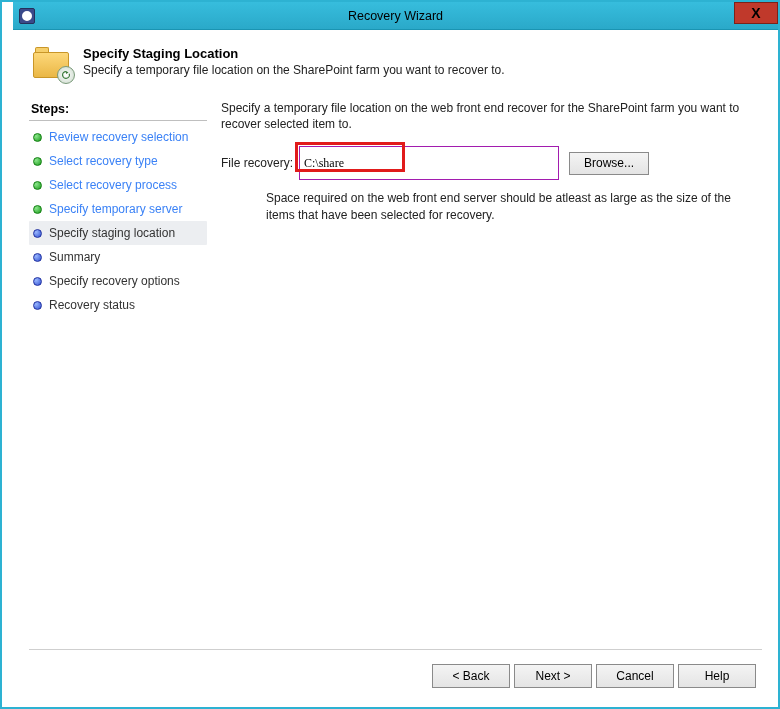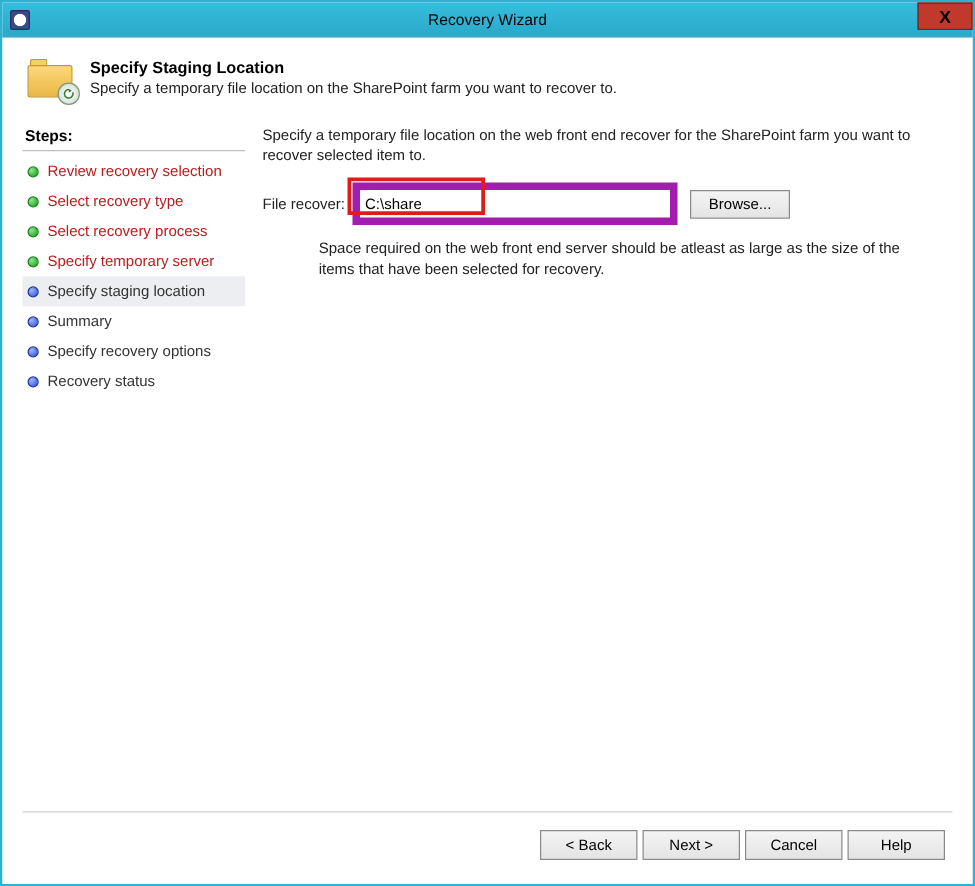--- a/index.html
+++ b/index.html
@@ -11,20 +11,21 @@
     color: #000;
     background: #fff;
     overflow: hidden;
   }
   .window {
     width: 780px; height: 709px;
     border: 2px solid #2db2d2;
     background: #fff;
     display: flex;
     flex-direction: column;
+    padding-left: 11px;
   }
   .titlebar {
     height: 28px;
     background: linear-gradient(#37bddd, #2aa9c9);
     display: flex;
     align-items: center;
     position: relative;
     color: #000;
     border-bottom: 1px solid #1a94b2;
   }
@@ -142,21 +143,21 @@
   }
   .sidebar li {
     display: flex;
     align-items: center;
     padding: 5px 4px;
     font-size: 12px;
     color: #1a4fc4;
     cursor: pointer;
     border-radius: 1px;
   }
-  .sidebar li.done { color: #b91c1c; }
+  .sidebar li.done { color: #3b82f6; }
   .sidebar li.pending { color: #333; }
   .sidebar li.current {
     background: #eceef1;
     color: #333;
   }
   .bullet {
     width: 9px; height: 9px;
     border-radius: 50%;
     margin-right: 7px;
     flex-shrink: 0;
@@ -187,23 +188,23 @@
     margin-right: 6px;
   }
   .input-wrap {
     position: relative;
     width: 260px;
     margin-right: 10px;
   }
   .input-wrap input {
     width: 100%;
     height: 34px;
-    border: 6px solid #a21caf;
+    border: 1px solid #a21caf;
     padding: 1px 4px;
-    font-family: Liberation Sans, sans-serif;
+    font-family: Liberation Serif, serif;
     font-size: 12px;
     background: #fff;
   }
   .red-box {
     position: absolute;
     left: -4px; top: -4px;
     width: 110px; height: 30px;
     border: 3px solid #e11b1b;
     pointer-events: none;
   }
@@ -315,21 +316,21 @@
               <span class="bullet blue"></span>
               <span>Recovery status</span>
             </li>
           </ul>
         </div>
 
         <div class="main">
           <div class="instr">Specify a temporary file location on the web front end recover for the SharePoint farm you want to recover selected item to.</div>
 
           <div class="file-row">
-            <label>File recover:</label>
+            <label>File recovery:</label>
             <div class="input-wrap">
               <input type="text" value="C:\share" style="">
               <div class="red-box"></div>
             </div>
             <button class="browse-btn">Browse...</button>
           </div>
 
           <div class="note">Space required on the web front end server should be atleast as large as the size of the items that have been selected for recovery.</div>
         </div>
 

